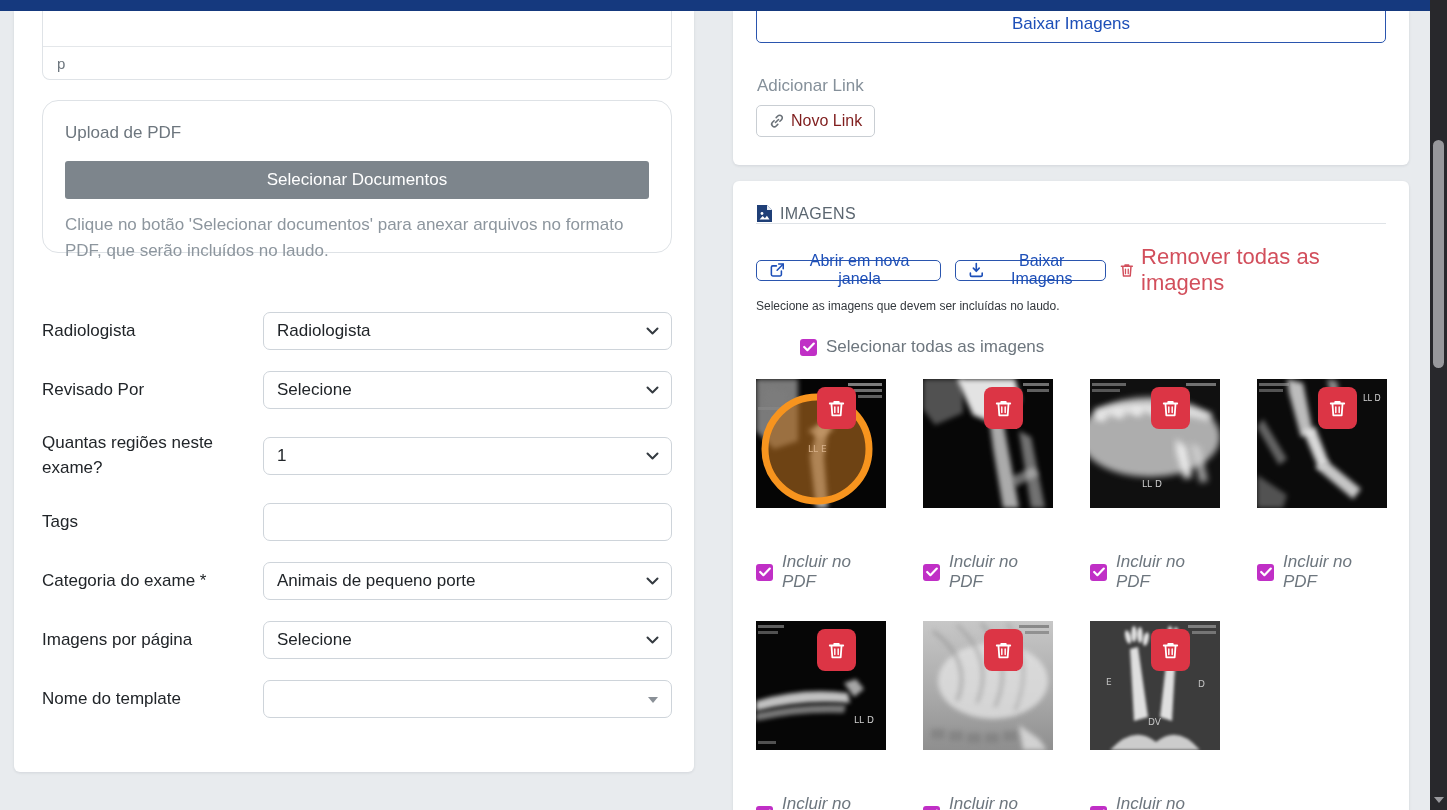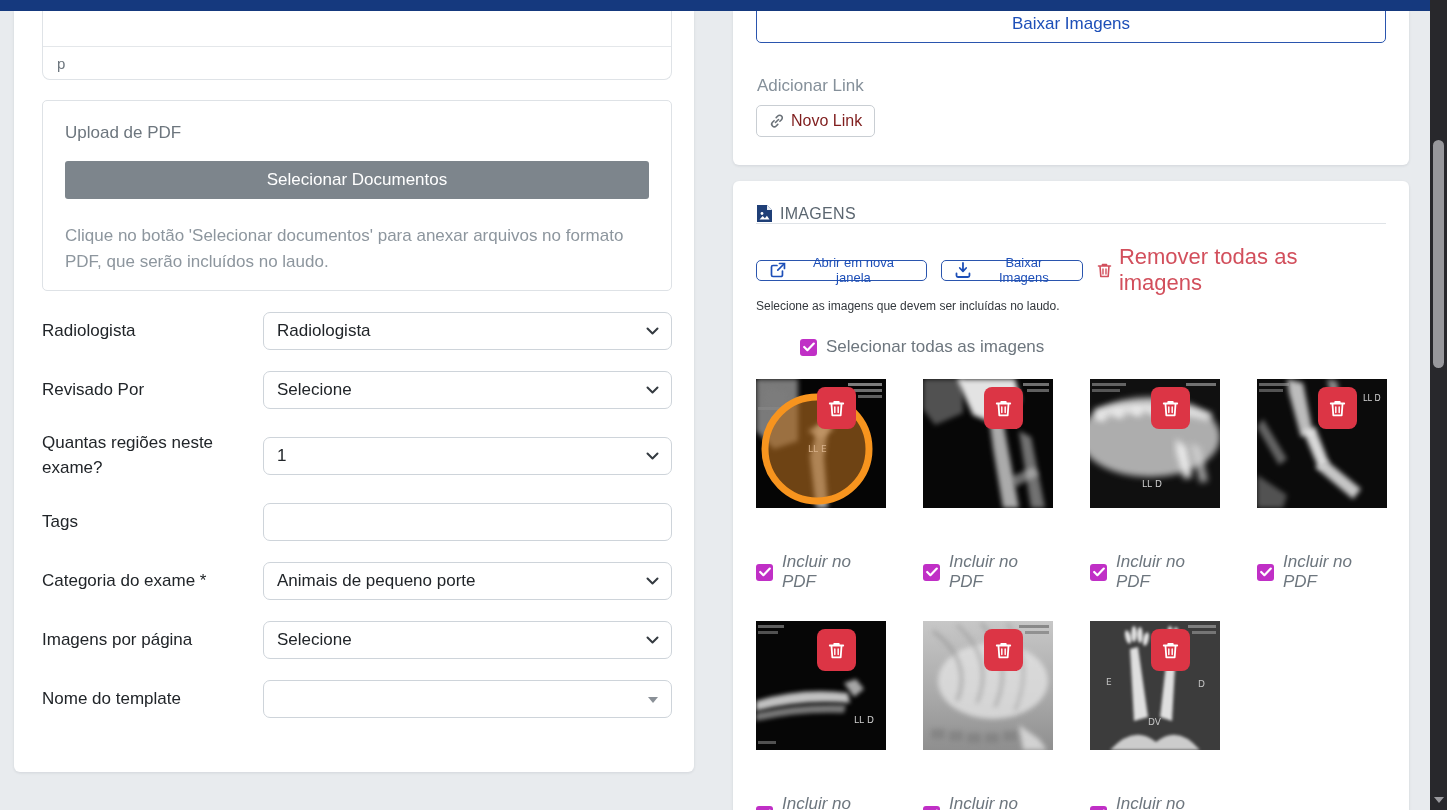--- a/index.html
+++ b/index.html
@@ -25,25 +25,25 @@
   .card-left   { left:14px;  top:11px;  width:680px; height:761px; border-radius:0 0 6px 6px; }
   .card-links  { left:733px; top:11px;  width:676px; height:154px; border-radius:0 0 6px 6px; }
   .card-images { left:733px; top:181px; width:676px; height:680px; padding:23px; }
 
   
   .editor { position:absolute; left:28px; top:0; width:630px; border:1px solid #dfe3e7; border-top:none; border-radius:0 0 8px 8px; background:#fff; }
   .editor-content { height:36px; border-bottom:1px solid #e4e7ea; }
   .editor-status { height:32px; display:flex; align-items:center; padding-left:14px; color:#6c757d; font-size:15px; }
 
   
-  .upload-box { position:absolute; left:28px; top:89px; width:630px; height:191px; border:1px solid #dee2e6; border-radius:5px; padding:22px; }
+  .upload-box { position:absolute; left:28px; top:89px; width:630px; height:153px; border:1px solid #dee2e6; border-radius:16px; padding:22px; }
   .upload-label { color:#6d767e; font-size:17px; }
   .upload-btn { margin-top:18px; width:100%; height:38px; background:#7d858c; color:#fff; border:none; border-radius:3px;
     font-size:17px; font-family:inherit; display:flex; align-items:center; justify-content:center; cursor:pointer; }
-  .upload-help { margin-top:24px; color:#8d969e; font-size:17px; line-height:1.5; }
+  .upload-help { margin-top:13px; color:#8d969e; font-size:17px; line-height:1.5; }
 
   
   .form-area { position:absolute; left:28px; top:301px; width:630px; }
   .form-row { display:flex; align-items:center; margin-bottom:21px; }
   .form-label { width:221px; padding-right:16px; color:#212529; font-size:17px; line-height:1.45; }
   .control { flex:1; height:38px; border:1px solid #ced4da; border-radius:7px; background:#fff; display:flex; align-items:center;
     padding:0 13px; font-size:17px; color:#212529; position:relative; cursor:pointer; }
   .control .chev { position:absolute; right:12px; top:14px; }
   .control .tri { position:absolute; right:13px; top:16px; width:0; height:0;
     border-left:5px solid transparent; border-right:5px solid transparent; border-top:6px solid #8a9097; }
@@ -53,21 +53,21 @@
   .dl-top-btn { position:absolute; left:23px; top:-6px; width:630px; height:38px; background:#fff; border:1px solid #2a55ae;
     border-radius:5px; color:#1d4fb8; font-size:17px; font-family:inherit; display:flex; align-items:center; justify-content:center; cursor:pointer; }
   .add-link-label { position:absolute; left:24px; top:65px; color:#85909a; font-size:17px; }
   .novo-link-btn { position:absolute; left:23px; top:94px; height:32px; background:#fff; border:1px solid #c9ced3; border-radius:5px;
     color:#7f1d1d; font-size:16px; font-family:inherit; display:flex; align-items:center; gap:6px; padding:0 12px; cursor:pointer; }
 
   
   .img-header { display:flex; align-items:center; gap:7px; border-bottom:1px solid #dfe3e7; }
   .img-header-title { color:#5b6670; font-size:16px; letter-spacing:.3px; }
   .img-btn-row { margin-top:20px; display:flex; align-items:center; gap:14px; }
-  .btn-outline-blue { background:#fff; border:1px solid #2a55ae; border-radius:5px; color:#1d4fb8; font-size:13px; font-family:inherit;
+  .btn-outline-blue { background:#fff; border:1px solid #2a55ae; border-radius:5px; color:#1d4fb8; font-size:16px; font-family:inherit;
     height:21px; display:flex; align-items:center; gap:8px; padding:0 13px; cursor:pointer; }
   .remove-all-link { margin-left:auto; display:flex; align-items:center; gap:7px; color:#d24f5c; font-size:22px; cursor:pointer; }
   .img-instruction { margin-top:3px; color:#33383d; font-size:12px; }
   .cb-row { display:flex; align-items:center; gap:9px; }
   .select-all-row { margin-top:24px;padding-left:44px; }
   .cb { width:17px; height:17px; background:#c02fc6; border-radius:3px; display:flex; align-items:center; justify-content:center; flex:none; cursor:pointer; }
   .cb-label { color:#6d767e; font-size:17px; }
 
   .thumb-grid { margin-top:22px; display:grid; grid-template-columns:repeat(4,130px); column-gap:37px; }
   .thumb-cell { margin-bottom:29px; }

